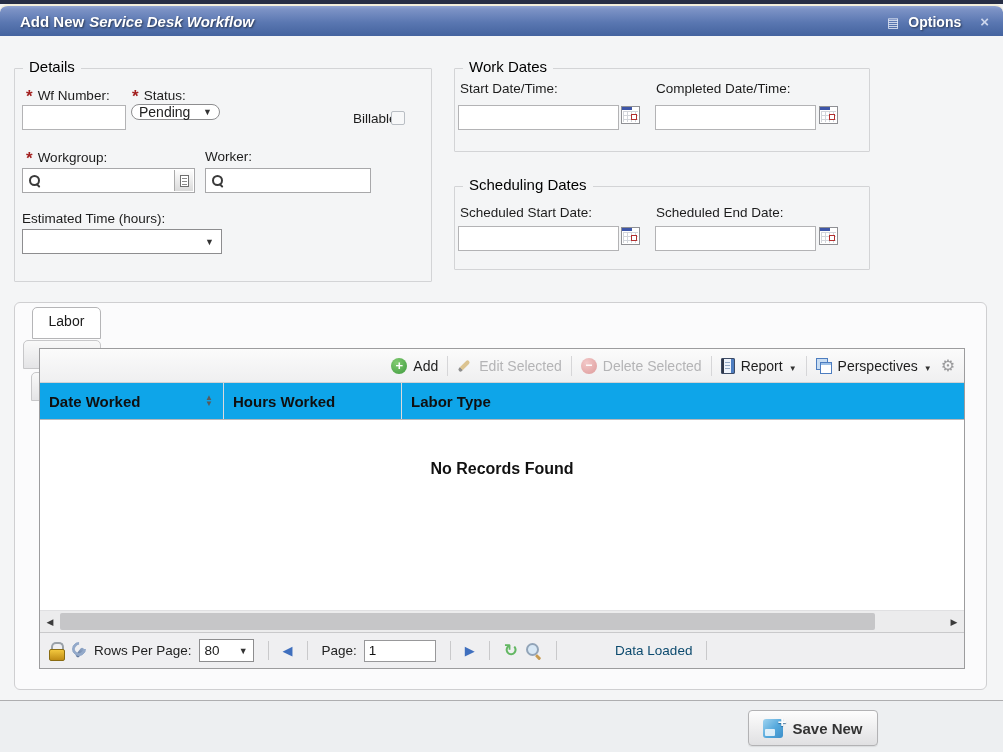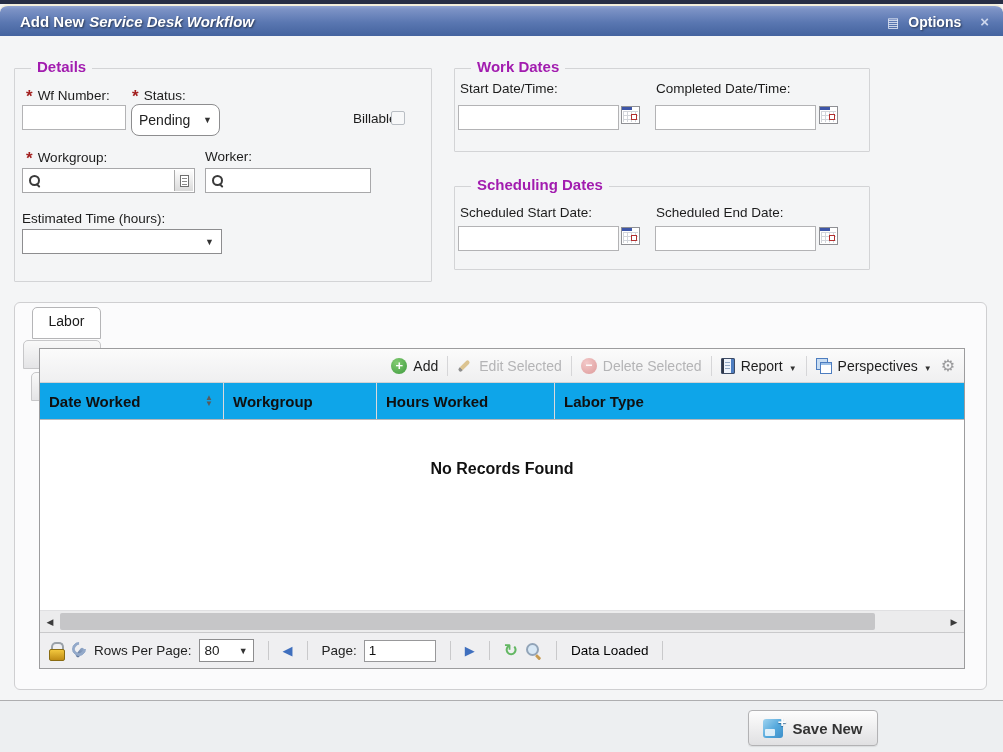--- a/index.html
+++ b/index.html
@@ -16,21 +16,21 @@
   .t-prefix{font-weight:bold;}
   .t-entity{font-weight:bold;font-style:italic;margin-left:5px;}
   .titlebar-right{display:flex;align-items:flex-end;gap:9px;padding-right:14px;color:#fff;}
   .options-icon::before{content:"\25A4";font-size:13px;color:#e8edf8;}
   .options-label{font-weight:bold;font-size:14px;text-shadow:1px 1px 2px rgba(0,0,0,.5);cursor:pointer;}
   .close-x{margin-left:10px;font-size:15px;font-weight:bold;color:#ccd6ec;cursor:pointer;}
   .dialog-body{position:absolute;left:0;top:36px;width:100%;height:716px;background:#f4f5f6;}
   
   .box{position:absolute;border:1px solid #d3d4d6;border-radius:1px;}
   .box-legend{position:absolute;top:-11px;left:8px;background:#f4f5f6;padding:0 6px;
-    font-weight:bold;font-size:15px;color:#a21caf;white-space:nowrap;margin-left:8px;}
+    font-weight:normal;font-size:15px;color:#000000;white-space:nowrap;}
   .lbl{position:absolute;white-space:nowrap;color:#1c1c1c;}
   .req{color:#a21f1f;font-weight:bold;font-size:17px;margin-right:5px;vertical-align:-2px;}
   .inp{position:absolute;background:#fff;border:1px solid #b3b3b5;}
   .sel{position:absolute;background:#fff;border:1px solid #8d8d8f;display:flex;align-items:center;
     justify-content:space-between;padding:0 7px;font-size:14px;color:#222;cursor:pointer;}
   .sel::after{content:"\25BC";font-size:9px;color:#333;margin-left:6px;}
   .chk{position:absolute;width:14px;height:14px;border:1px solid #b9bec4;border-radius:2px;background:#f7f8f9;cursor:pointer;}
   .search-field{position:absolute;background:#fff;border:1px solid #a8a8aa;display:flex;align-items:center;padding-left:5px;}
   .mag-dark{position:relative;width:14px;height:14px;display:inline-block;}
   .mag-dark::before{content:"";position:absolute;left:1px;top:1px;width:7px;height:7px;border:2px solid #3a3a3a;border-radius:50%;}
@@ -119,21 +119,21 @@
   .pg-next::before{content:"\25B6";font-size:13px;color:#3f6fbe;}
   .page-input{width:72px;height:22px;border:1px solid #98989a;background:#fff;font-size:13.5px;
     font-family:inherit;padding:0 4px;color:#111;}
   .icon-refresh{cursor:pointer;}
   .icon-refresh::before{content:"\21BB";font-size:17px;font-weight:bold;color:#63b763;}
   .icon-mag{position:relative;width:17px;height:17px;cursor:pointer;}
   .icon-mag::before{content:"";position:absolute;left:1px;top:1px;width:9px;height:9px;border:2px solid #92a4b8;
     border-radius:50%;background:#d8e8f6;}
   .icon-mag::after{content:"";position:absolute;left:12px;top:12px;width:6px;height:3px;background:#c79b52;
     border-radius:1px;transform:rotate(45deg);transform-origin:0 0;}
-  .status-text{color:#000000;}
+  .status-text{color:#0c4a6e;margin-left:44px;}
   
   .footer-line{position:absolute;left:0;top:700px;width:100%;height:1px;background:#aeaeb0;}
   .footer-bg{position:absolute;left:0;top:701px;width:100%;height:51px;background:#edeff1;}
   .btn{position:absolute;display:flex;align-items:center;justify-content:center;gap:9px;
     border:1px solid #b2b2b4;border-radius:4px;background:linear-gradient(#fdfdfd,#e0e0e2);
     font-weight:bold;font-size:15px;color:#333;cursor:pointer;box-shadow:0 1px 1px rgba(0,0,0,.08);}
   .icon-save{position:relative;width:20px;height:19px;border-radius:3px;
     background:linear-gradient(135deg,#9ed3f0 0%,#54a8dc 55%,#3d8fc9 100%);}
   .icon-save::before{content:"\002B";position:absolute;top:-6px;right:-3px;color:#fff;font-size:15px;
     font-weight:bold;text-shadow:0 1px 1px rgba(30,90,140,.8);}
@@ -160,21 +160,21 @@
   </div>
 
   <div class="dialog-body"></div>
 
   <div class="box" style="left:14px;top:68px;width:418px;height:214px;">
     <span class="box-legend">Details</span>
   </div>
   <span class="lbl" style="left:26px;top:87px;"><span class="req">*</span><span>Wf Number:</span></span>
   <input class="inp" style="left: 22px; top: 105px; width: 104px; height: 25px;" value="">
   <span class="lbl" style="left:132px;top:87px;"><span class="req">*</span><span>Status:</span></span>
-  <div class="sel" style="left:131px;top:104px;width:89px;height:32px;border-radius:8px;">
+  <div class="sel" style="left:131px;top:104px;width:89px;height:16px;border-radius:8px;">
       <span>Pending</span>
     </div>
   <span class="lbl" style="left:353px;top:111px;">Billable:</span>
   <span class="chk" style="left:391px;top:111px;"></span>
   <span class="lbl" style="left:26px;top:149px;"><span class="req">*</span><span>Workgroup:</span></span>
   <div class="search-field" style="left:22px;top:168px;width:173px;height:25px;">
     <span class="mag-dark"></span>
     <span class="picker-btn">
         <span class="picker-glyph"></span>
       </span>
@@ -255,23 +255,20 @@
       </div>
 
       <div class="ghead">
         <div class="gcol" style="width:184px;">
           <span>Date Worked</span>
           <span class="sort">
               <span class="s-up"></span>
               <span class="s-dn"></span>
             </span>
         </div>
-        <div class="gcol" style="width:153px;">
-            <span>Workgroup</span>
-          </div>
         <div class="gcol" style="width:178px;">
             <span>Hours Worked</span>
           </div>
         <div class="gcol" style="width:132px;">
             <span>Labor Type</span>
           </div>
       </div>
 
       <div class="gbody">
         <span class="empty-msg">No Records Found</span>

